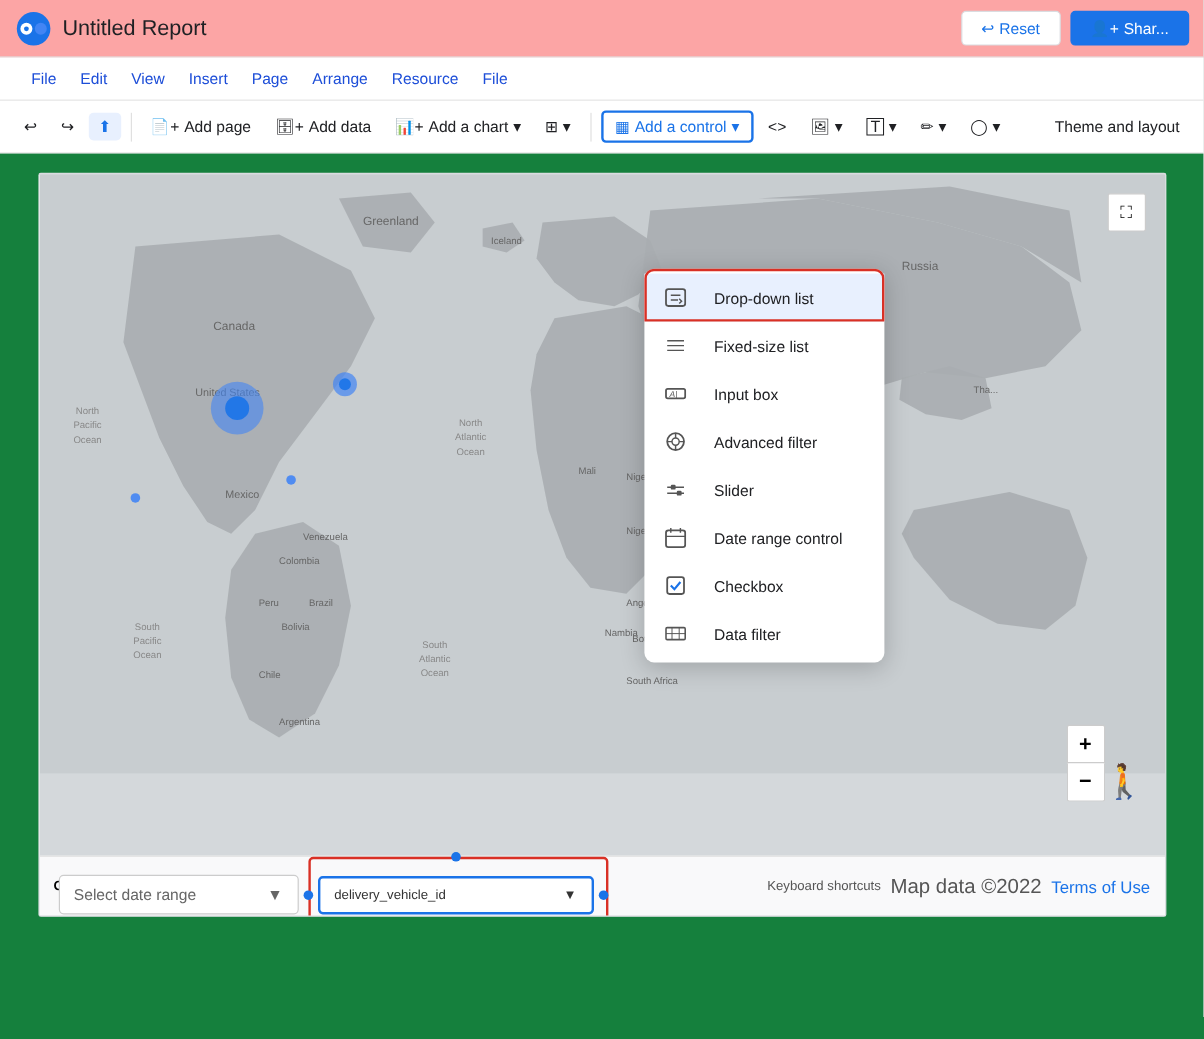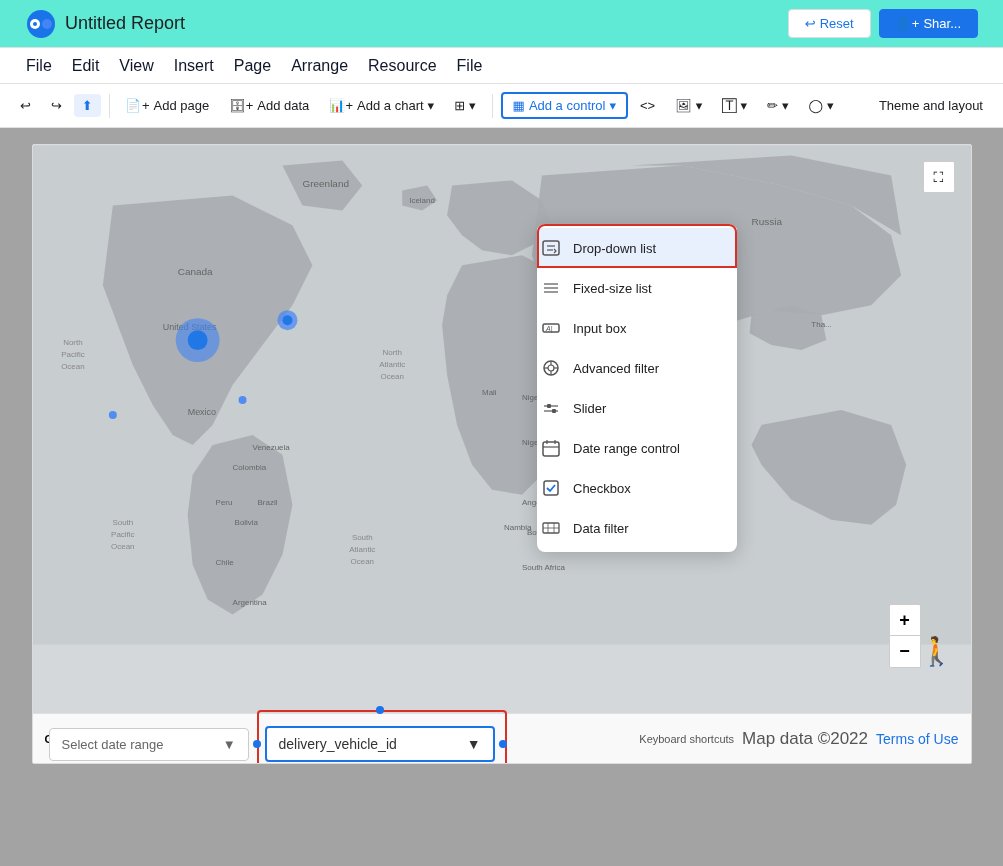--- a/index.html
+++ b/index.html
@@ -1,50 +1,50 @@
 <!DOCTYPE html>
 <html><head>
   <meta charset="utf-8">
   <style>
     * { margin: 0; padding: 0; box-sizing: border-box; }
     body { font-family: 'Google Sans', Arial, sans-serif; background: #f1f3f4; width: 1003px; height: 866px; overflow: hidden; }
 
     
-    .top-bar { background: #5eead4; border-bottom: 1px solid #e0e0e0; padding: 0 25px; display: flex; align-items: center; height: 48px; gap: 8px; }
+    .top-bar { background: #fca5a5; border-bottom: 1px solid #e0e0e0; padding: 0 12px; display: flex; align-items: center; height: 48px; gap: 8px; }
     .app-logo { width: 32px; height: 32px; }
     .app-title { font-size: 18px; color: #202124; flex: 1; }
     .top-bar-actions { display: flex; align-items: center; gap: 8px; }
     .btn-reset { display: flex; align-items: center; gap: 4px; padding: 6px 16px; border: 1px solid #dadce0; border-radius: 4px; background: #fff; color: #1a73e8; font-size: 13px; cursor: pointer; }
     .btn-share { display: flex; align-items: center; gap: 4px; padding: 6px 16px; border: 1px solid #1a73e8; border-radius: 4px; background: #1a73e8; color: #fff; font-size: 13px; cursor: pointer; }
 
     
     .menu-bar { background: #fff; border-bottom: 1px solid #e0e0e0; padding: 0 16px; display: flex; align-items: center; height: 36px; gap: 0; }
-    .menu-item { padding: 4px 10px; font-size: 16px; color: #0f172a; cursor: pointer; border-radius: 4px; }
+    .menu-item { padding: 4px 10px; font-size: 13px; color: #1d4ed8; cursor: pointer; border-radius: 4px; }
 
     
     .toolbar { background: #fff; border-bottom: 1px solid #e0e0e0; padding: 4px 12px; display: flex; align-items: center; height: 44px; gap: 4px; }
     .tool-btn { display: flex; align-items: center; gap: 4px; padding: 4px 8px; border: none; background: none; border-radius: 4px; cursor: pointer; font-size: 13px; color: #202124; }
     .tool-btn-active { background: #e8f0fe; color: #1a73e8; }
     .tool-separator { width: 1px; height: 24px; background: #e0e0e0; margin: 0 4px; }
     .add-control-btn { display: flex; align-items: center; gap: 4px; padding: 4px 10px; border: 1px solid #dadce0; background: #fff; border-radius: 4px; cursor: pointer; font-size: 13px; color: #202124; font-weight: 500; }
     .theme-layout-btn { margin-left: auto; font-size: 13px; color: #202124; padding: 4px 8px; cursor: pointer; }
 
     
-    .canvas-area { background: #a3a3a3; padding: 16px; height: calc(866px - 128px); position: relative; }
+    .canvas-area { background: #15803d; padding: 16px; height: calc(866px - 128px); position: relative; }
     .report-canvas { background: #fff; border: 1px solid #dadce0; border-radius: 2px; margin: 0 auto; width: 940px; height: 620px; position: relative; overflow: hidden; }
 
     
     .map-area { width: 100%; height: 100%; background: #d4d8db; position: relative; overflow: hidden; }
 
     
     .map-svg { width: 100%; height: 500px; }
 
     
     .dropdown-menu { position: absolute; top: 95px; left: 537px; background: #fff; border-radius: 8px; box-shadow: 0 4px 20px rgba(0,0,0,0.2); width: 200px; z-index: 100; padding: 4px 0; }
-    .dropdown-menu-item { display: flex; align-items: center; gap: 12px; padding: 10px 4px; font-size: 13px; color: #202124; cursor: pointer; }
+    .dropdown-menu-item { display: flex; align-items: center; gap: 22px; padding: 10px 16px; font-size: 13px; color: #202124; cursor: pointer; }
     .dropdown-menu-item.selected { background: #e8f0fe; }
     .dropdown-menu-item .item-icon { width: 20px; height: 20px; display: flex; align-items: center; justify-content: center; font-size: 14px; color: #5f6368; }
   </style>
 </head>
 <body>
 
 <div class="top-bar">
   <div class="app-logo">
     <svg width="32" height="32" viewBox="0 0 32 32">
       <circle cx="16" cy="16" r="14" fill="#1a73e8"></circle>
@@ -290,21 +290,21 @@
 
       <div style="position:relative;">
 
         <div style="position:absolute; top:-16px; left:-8px; width:250px; height:68px; border:2px solid #d93025; border-radius:4px; pointer-events:none; z-index:10;"></div>
 
         <div style="position:absolute; top:-20px; left:50%; transform:translateX(-50%); width:8px; height:8px; background:#1a73e8; border-radius:50%; z-index:11;"></div>
         <div style="position:absolute; bottom:-16px; left:50%; transform:translateX(-50%); width:8px; height:8px; background:#1a73e8; border-radius:50%; z-index:11;"></div>
         <div style="position:absolute; top:50%; transform:translateY(-50%); left:-12px; width:8px; height:8px; background:#1a73e8; border-radius:50%; z-index:11;"></div>
         <div style="position:absolute; top:50%; transform:translateY(-50%); right:-12px; width:8px; height:8px; background:#1a73e8; border-radius:50%; z-index:11;"></div>
 
-        <div style="padding:8px 12px; border:2px solid #1a73e8; border-radius:4px; background:#fff; display:flex; align-items:center; gap:8px; font-size:14px; color:#333; cursor:pointer; width:230px;">
+        <div style="padding:8px 12px; border:2px solid #1a73e8; border-radius:4px; background:#fff; display:flex; align-items:center; gap:8px; font-size:11px; color:#333; cursor:pointer; width:230px;">
           <span>delivery_vehicle_id</span>
           <span style="margin-left:auto;">▼</span>
         </div>
       </div>
     </div>
 
   </div>
 
   <div class="dropdown-menu" style="top: 96px; left: 537px;">
 

